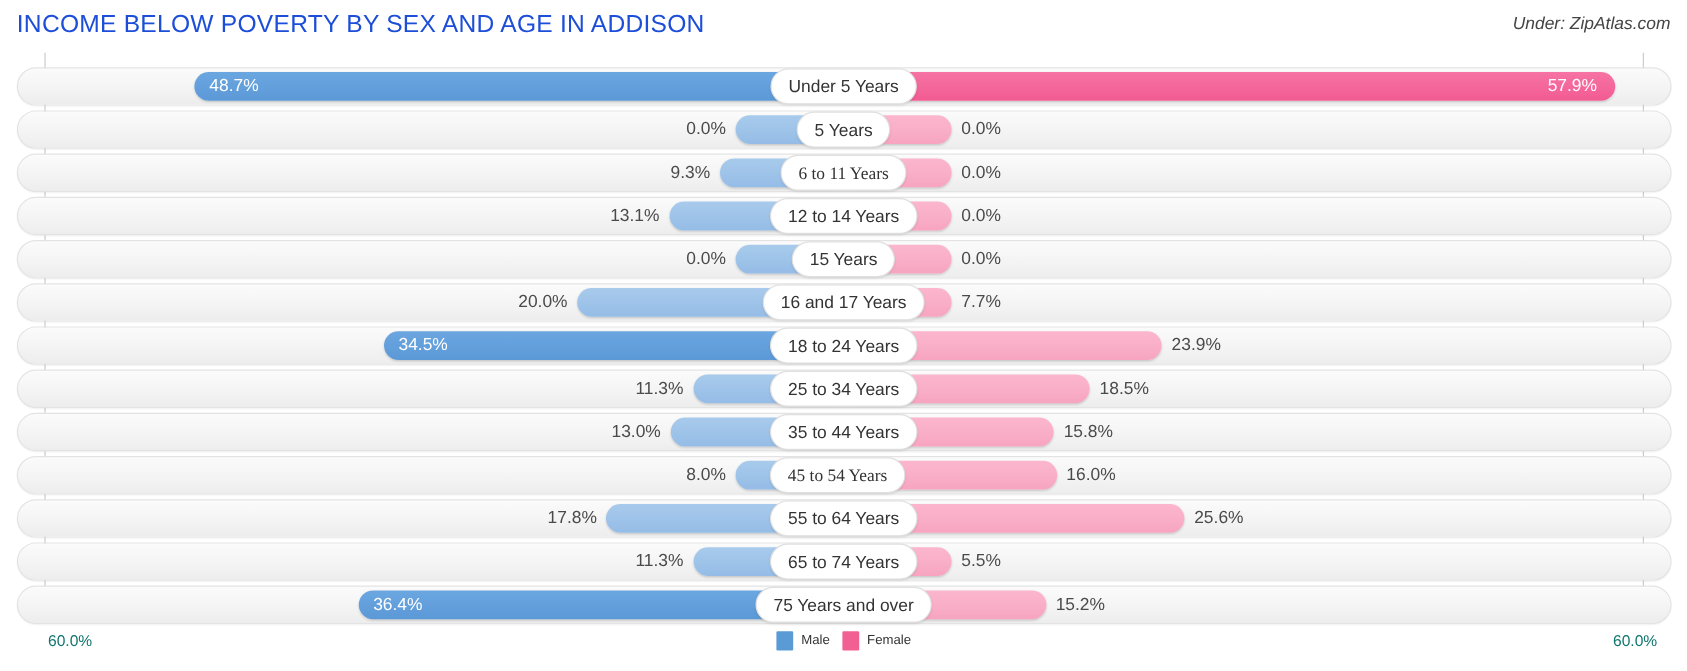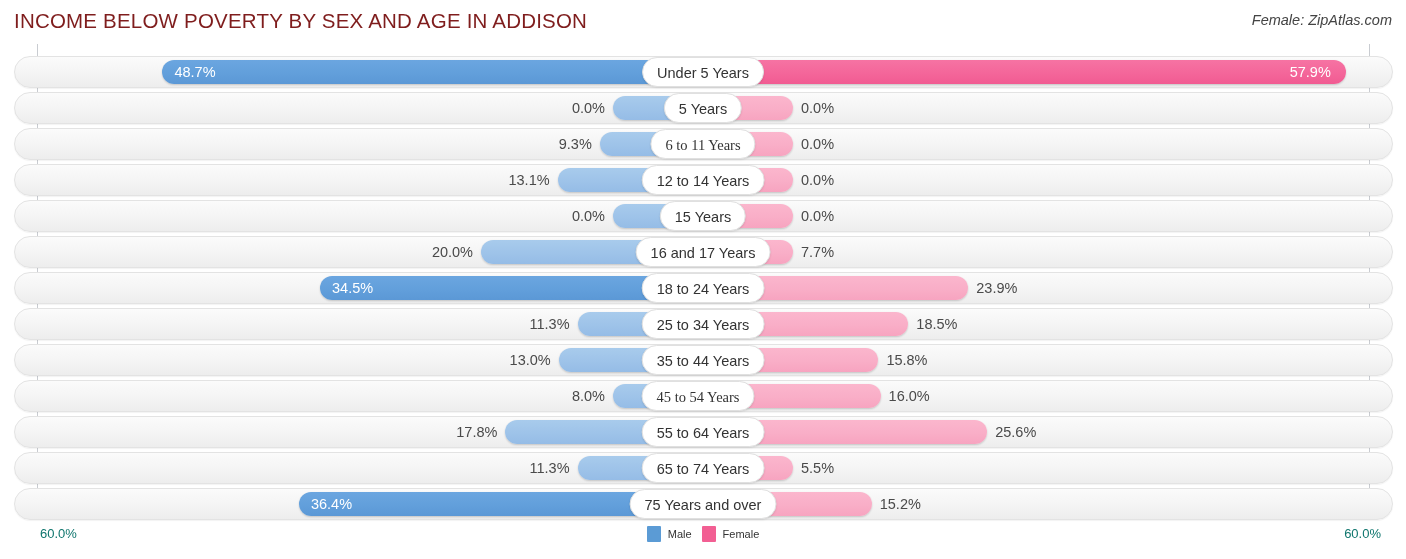--- a/index.html
+++ b/index.html
@@ -21,21 +21,21 @@
     position: absolute;
     top: 0; left: 0; right: 0;
     height: 44px;
   }
   .chart-title {
     position: absolute;
     left: 14px;
     top: 9px;
     font-size: 20.5px;
     letter-spacing: 0.2px;
-    color: #7f1d1d;
+    color: #1d4ed8;
     white-space: nowrap;
   }
   .source {
     position: absolute;
     right: 14px;
     top: 12px;
     font-size: 14.5px;
     font-style: italic;
     color: #444444;
     white-space: nowrap;
@@ -167,21 +167,21 @@
     display: inline-block;
   }
   .swatch.male   { background: #5b9bd5; }
   .swatch.female { background: #f25f93; }
 </style>
 </head>
 <body>
 
 <div class="header">
   <div class="chart-title">INCOME BELOW POVERTY BY SEX AND AGE IN ADDISON</div>
-  <div class="source">Female: ZipAtlas.com</div>
+  <div class="source">Under: ZipAtlas.com</div>
 </div>
 
 <div class="plot" id="plot">
   <div class="axis-line axis-left"></div>
   <div class="axis-line axis-right"></div>
 <div class="row" style="top: 12px;">
       <div class="track"></div>
       <div class="bar male strong" style="left: 148.43px; width: 540.57px;"></div>
       <div class="bar female strong" style="left: 689px; width: 642.69px;"></div>
       <div class="val inside" style="left: 160.43px;">48.7%</div>

